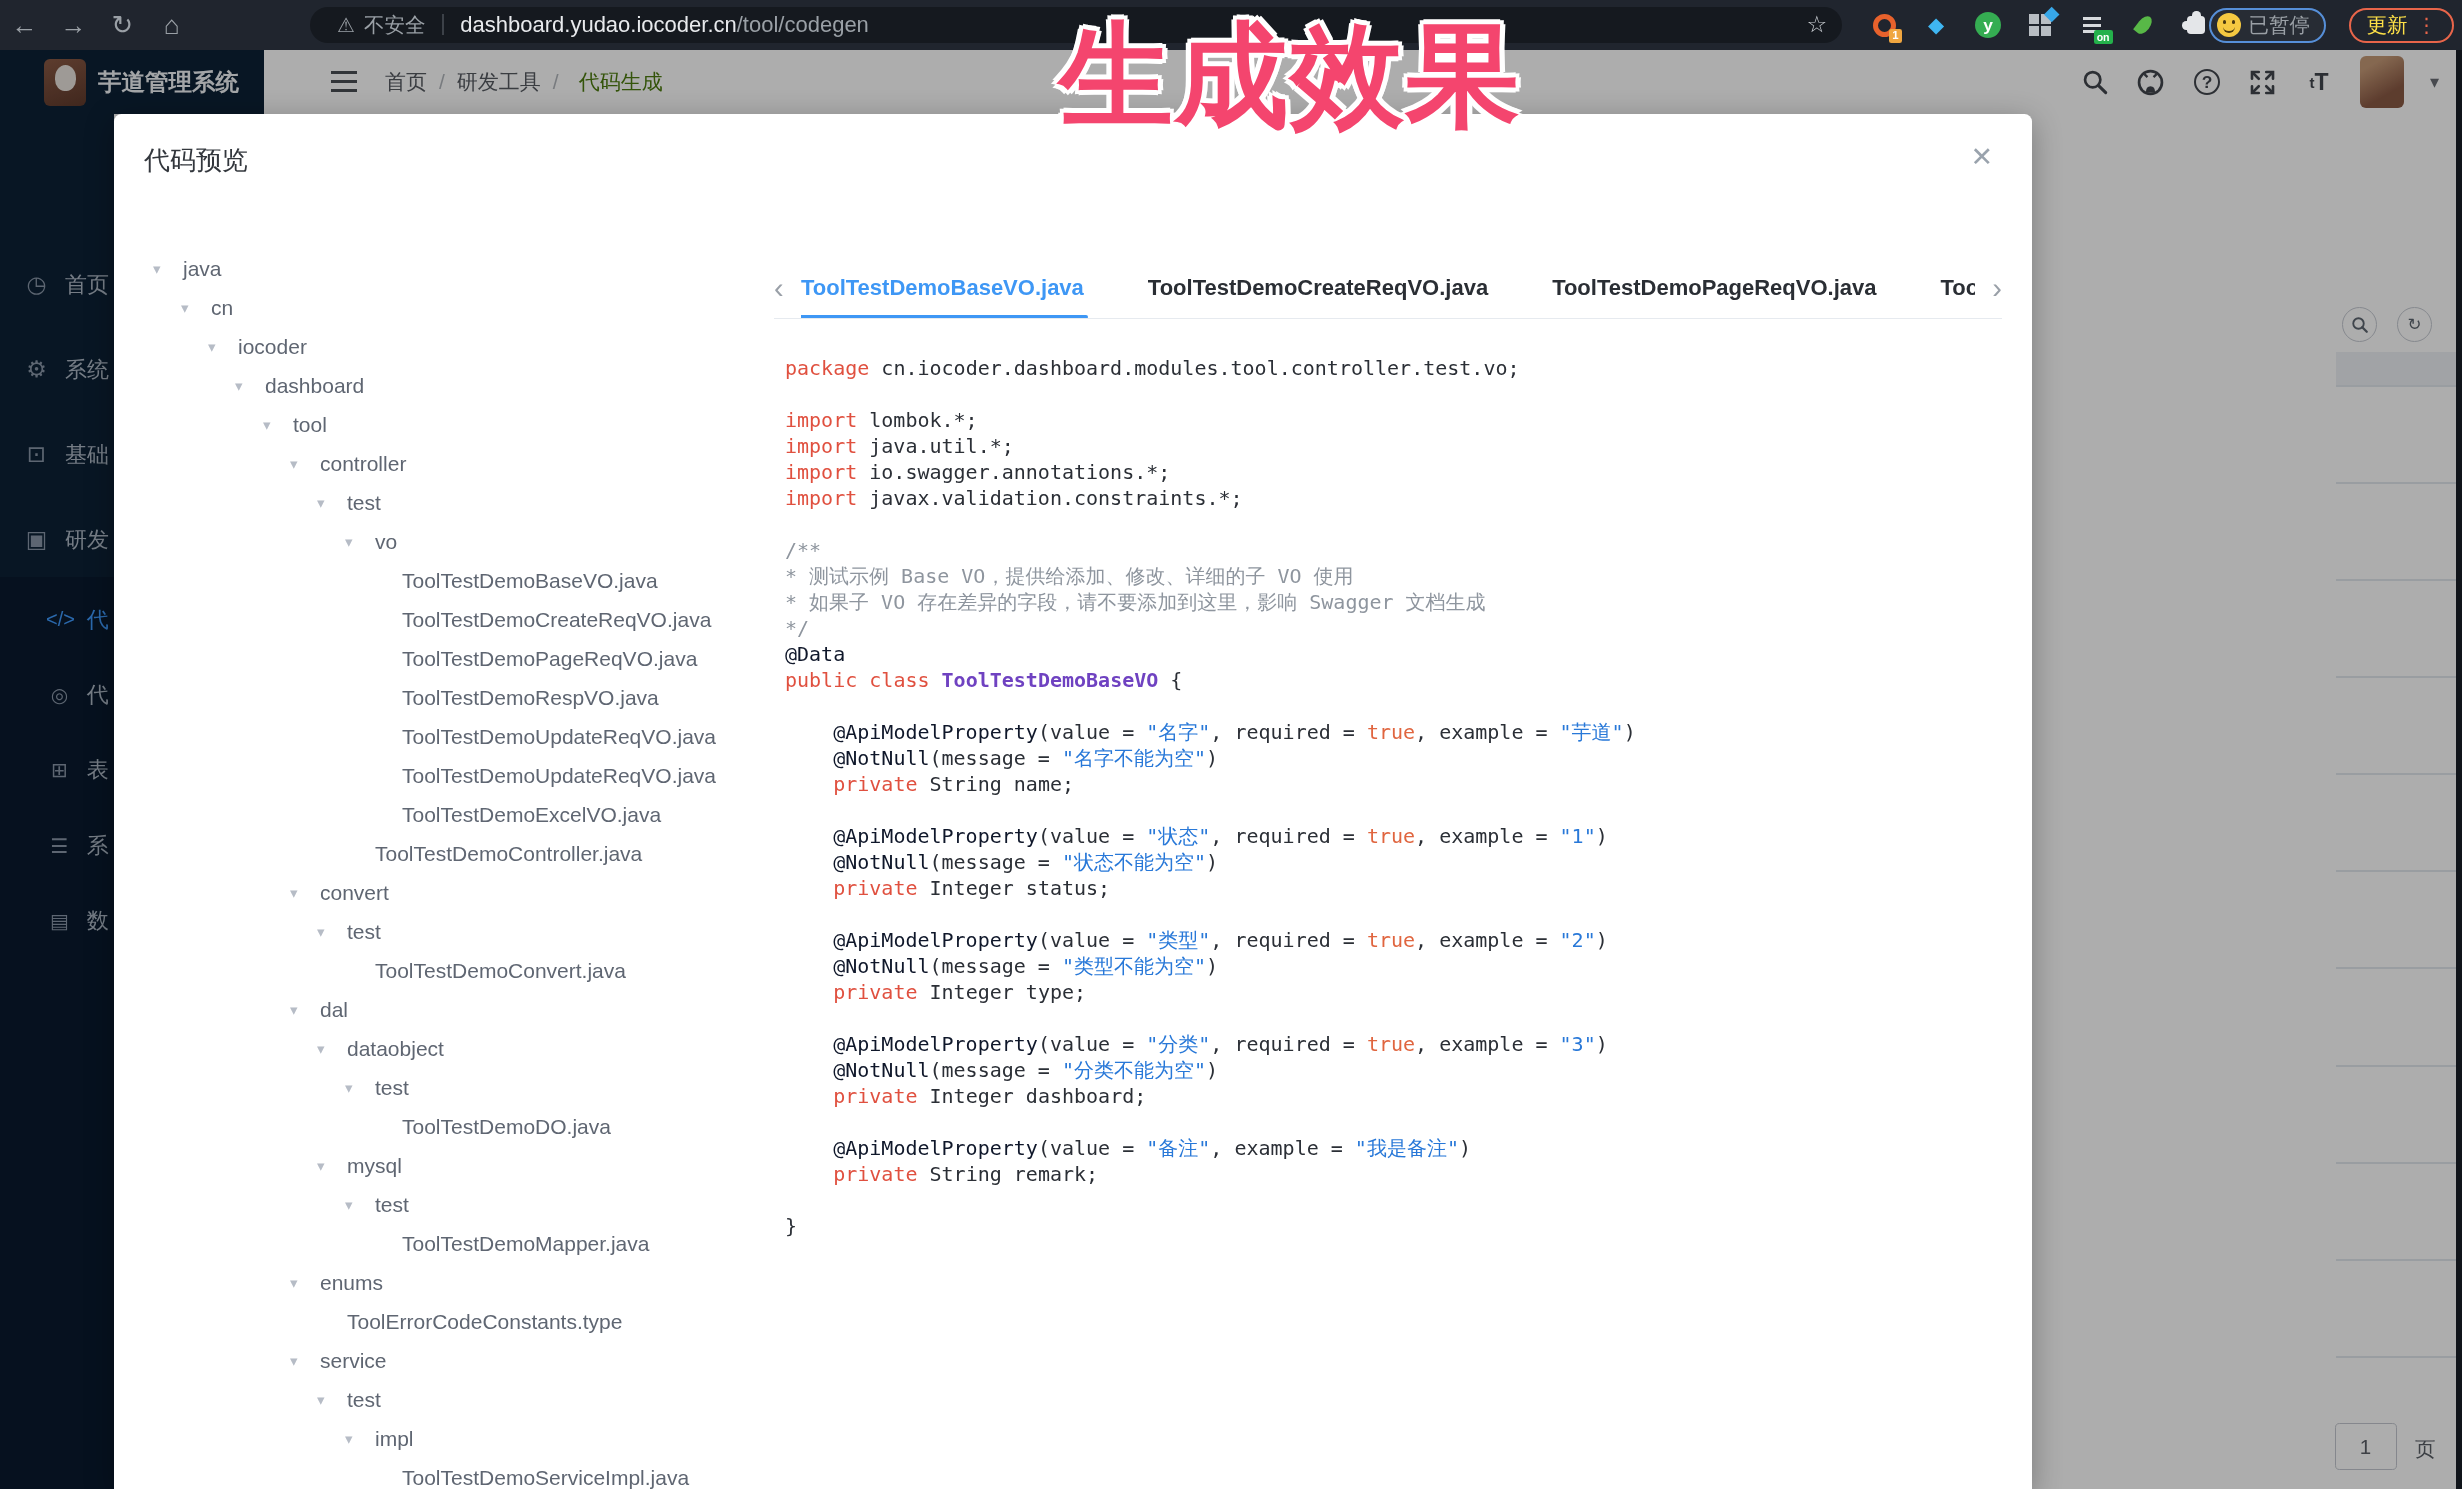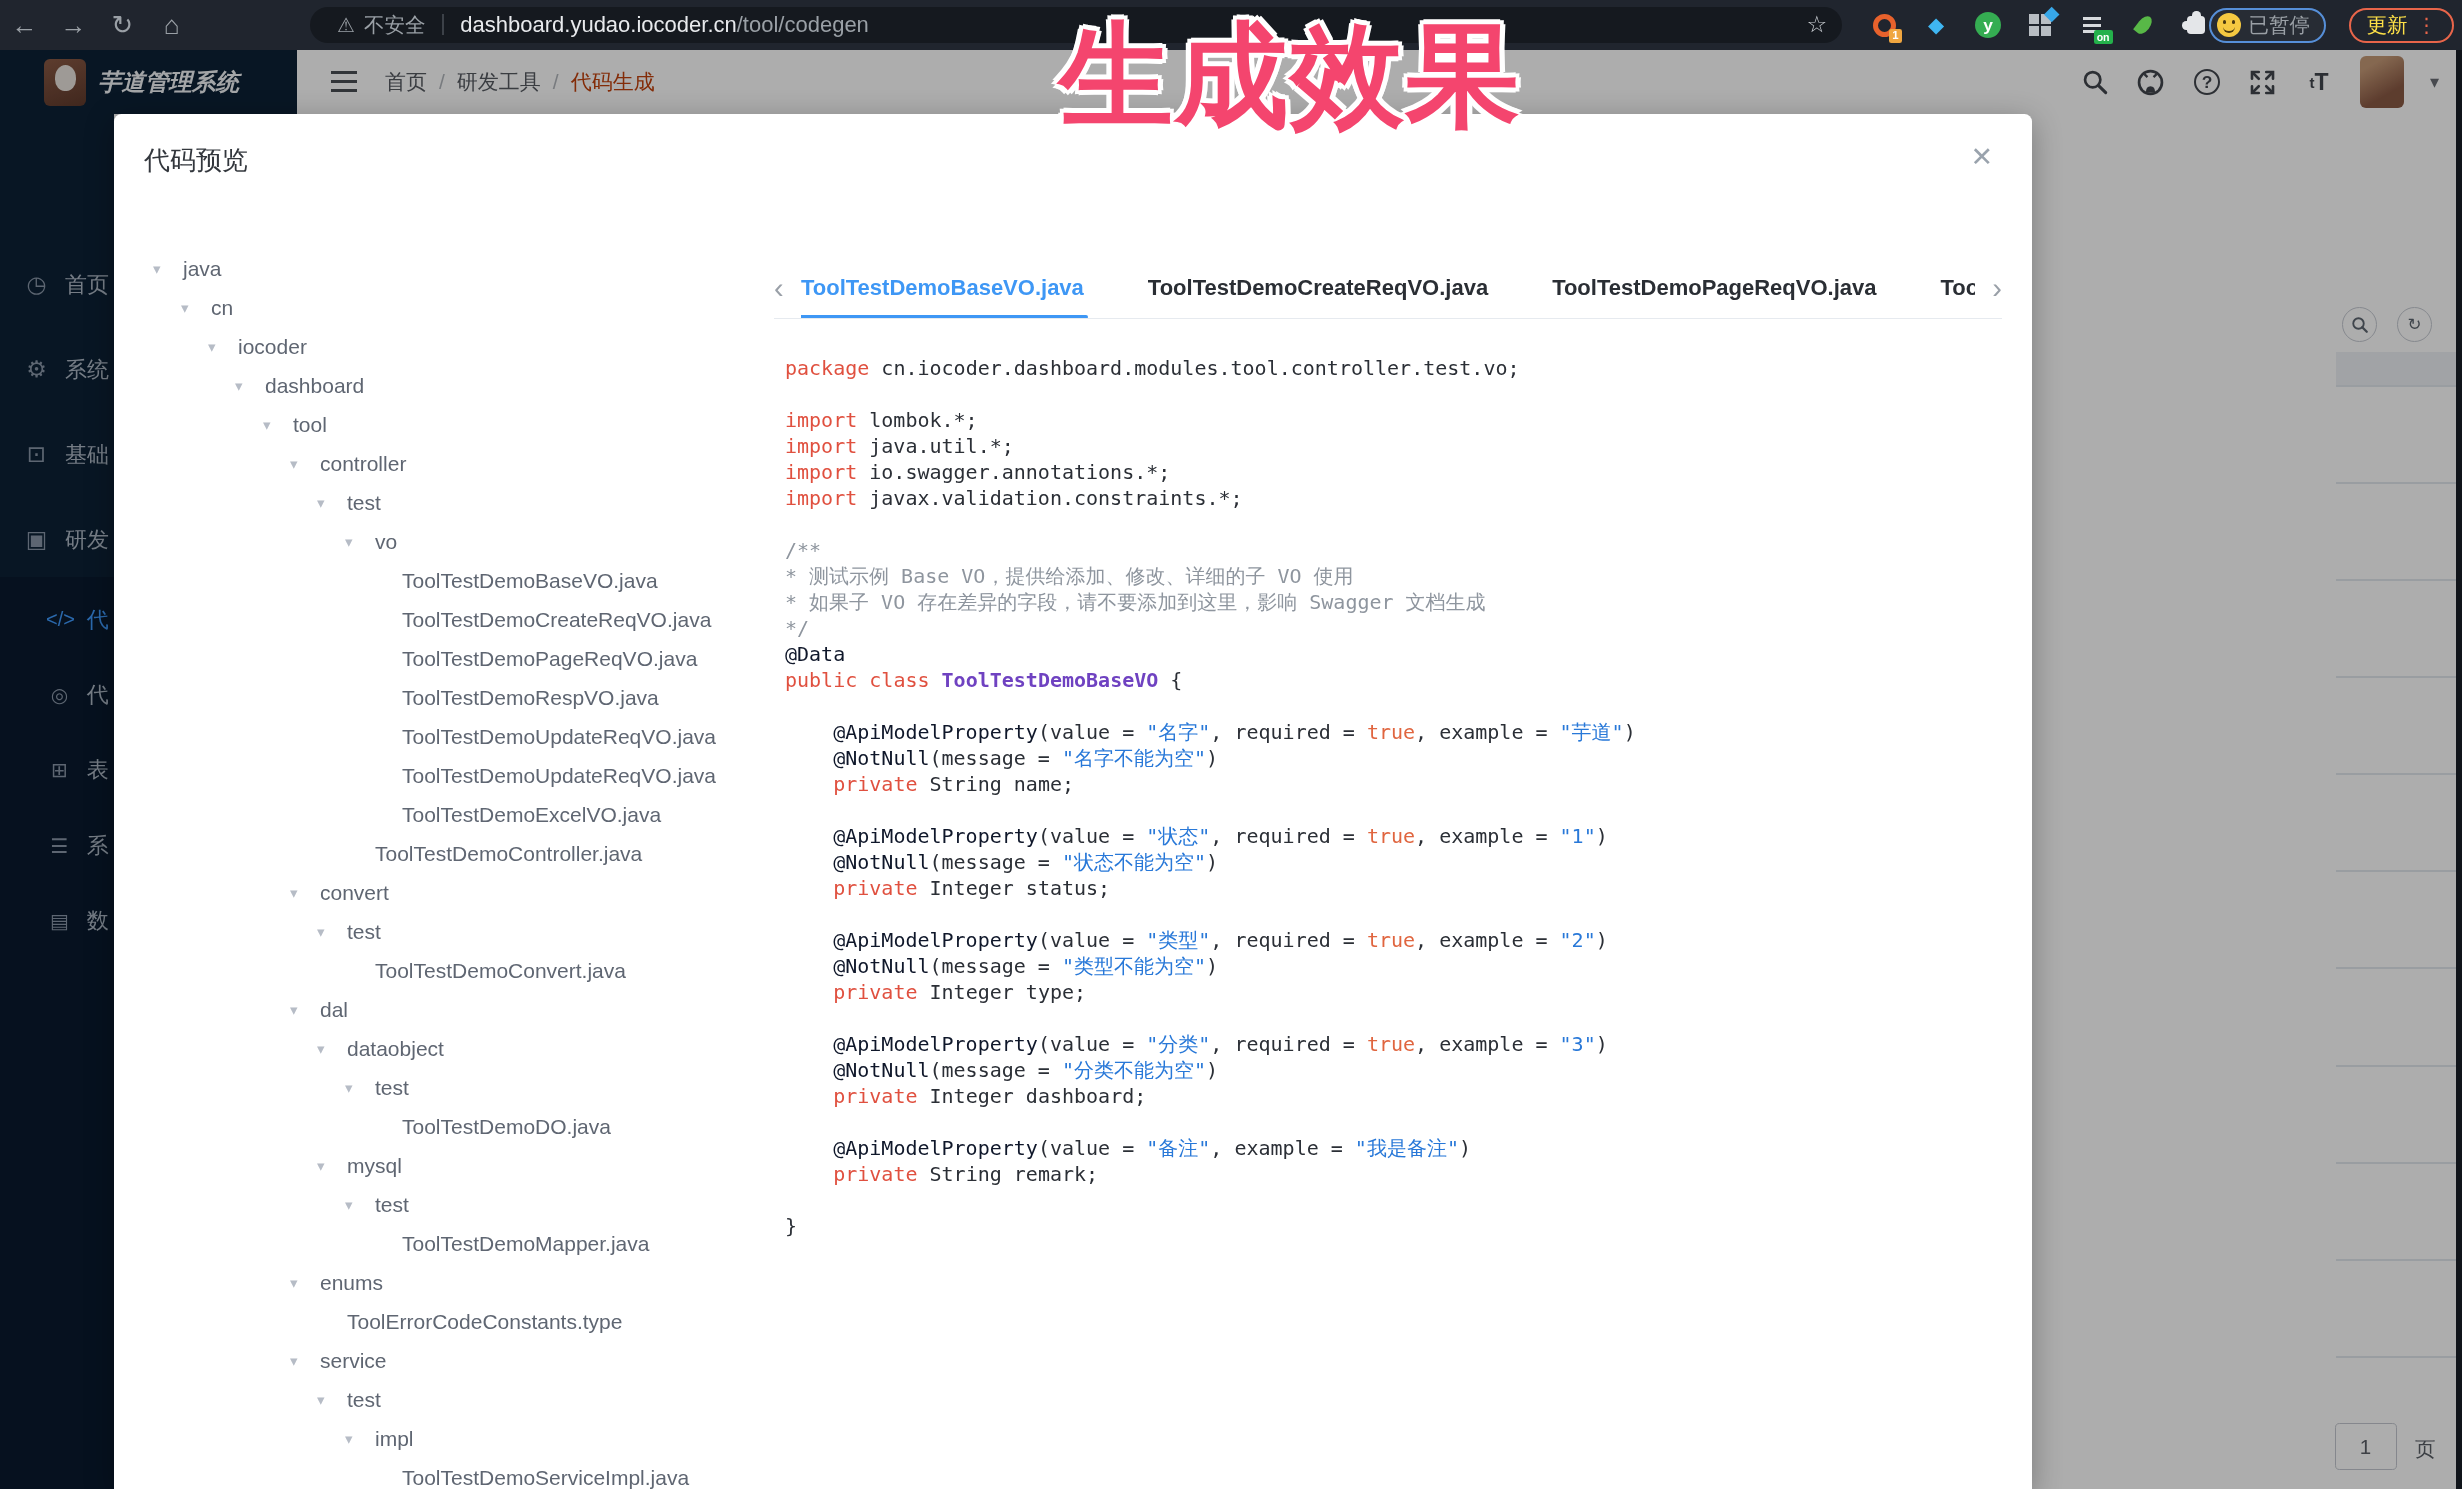--- a/index.html
+++ b/index.html
@@ -46,33 +46,33 @@
   .emoji .e1 { left:6px; } .emoji .e2 { right:6px; }
   .emoji b { position:absolute; left:6px; right:6px; bottom:4.6px; height:6px; border-bottom:2.3px solid #4a3a10; border-radius:0 0 7.6px 7.6px; }
   .paused-label { color:#9aa0a6; font-size:20.5px; }
   .update-pill { position:absolute; left:2349px; top:7.6px; width:105px; height:35px; border:2.3px solid #e8654a;
                  border-radius:17.4px; display:flex; align-items:center; justify-content:center; gap:9px; cursor:pointer; }
   .update-label { color:#fde047; font-size:20.5px;font-family:Liberation Mono, monospace; }
   .vdots { color:#e8654a; font-size:20px; letter-spacing:0; }
 
   
   .app-header { position:absolute; left:0; top:50px; width:2462px; height:64px; background:#fff; }
-  .logo-block { position:absolute; left:0; top:0; width:297px; height:64px; background:#0c2135;
-                display:flex; align-items:center;font-style:italic; }
+  .logo-block { position:absolute; left:0; top:0; width:264px; height:64px; background:#0c2135;
+                display:flex; align-items:center; }
   .logo-img { width:42px; height:47px; border-radius:6px; margin-left:44px; position:relative;
               background:linear-gradient(160deg,#8a5a45,#5f3a2c); overflow:hidden; }
   .logo-img i { position:absolute; left:10.6px; top:6px; width:21px; height:26px; background:#e9e4de; border-radius:50% 50% 45% 45%; }
   .app-title { color:#f0f3f6; font-size:23.5px; font-weight:bold; margin-left:12px; white-space:nowrap; }
   .hamburger { position:absolute; left:331px; top:21px; width:26px; height:21px; display:flex;
                flex-direction:column; justify-content:space-between; cursor:pointer; }
   .hamburger i { height:3px; background:#4a4e54; }
   .breadcrumb { position:absolute; left:385px; top:0; height:64px; display:flex; align-items:center; font-size:21px; }
   .crumb { color:#565a61; cursor:pointer; }
   .crumb-sep { color:#b2b6bc; margin:0 12px; }
-  .crumb-last { color:#c2410c; }
+  .crumb-last { color:#4d7c0f;margin-left:8px; }
   .hdr-icons { position:absolute; right:23px; top:0; height:64px; display:flex; align-items:center; gap:26px; }
   .hicon { width:30px; height:30px; color:#42464d; display:flex; align-items:center; justify-content:center; cursor:pointer; }
   .help-c { width:26px; height:26px; border:2.3px solid #42464d; border-radius:50%; font-size:17.4px; font-weight:bold;
             display:flex; align-items:center; justify-content:center; }
   .font-ic { font-size:23px; font-weight:bold; }
   .font-ic small { font-size:15px; }
   .hdr-avatar { width:44px; height:52px; border-radius:6px; background:linear-gradient(150deg,#c59a77 20%,#8a5a45 70%);
                 cursor:pointer; }
   .hdr-caret { color:#6a6e75; font-size:18px; cursor:pointer; }
 

